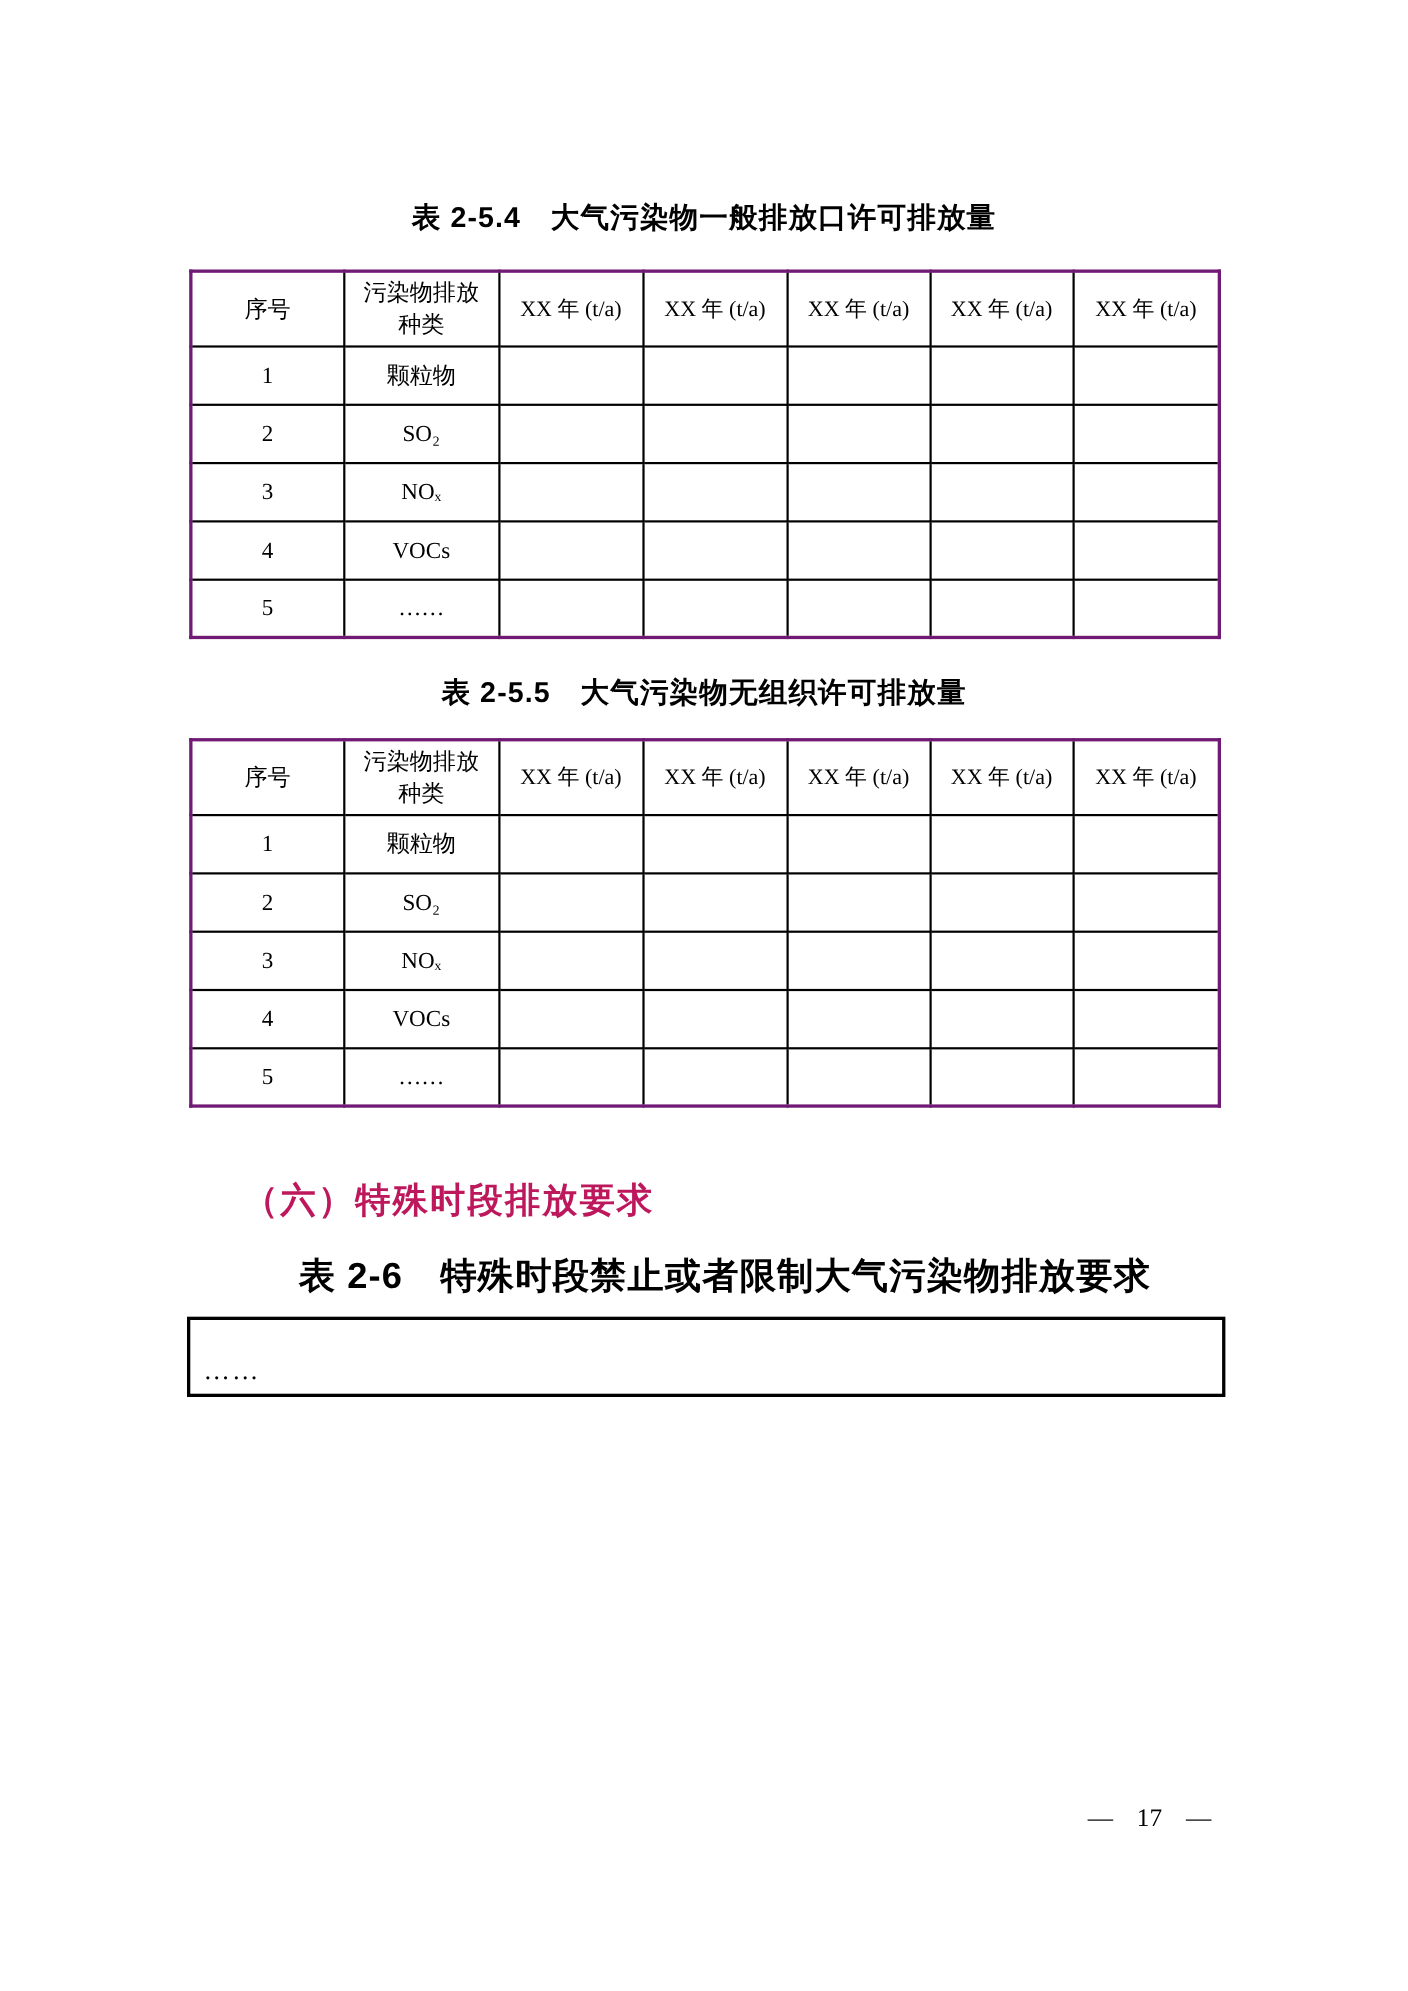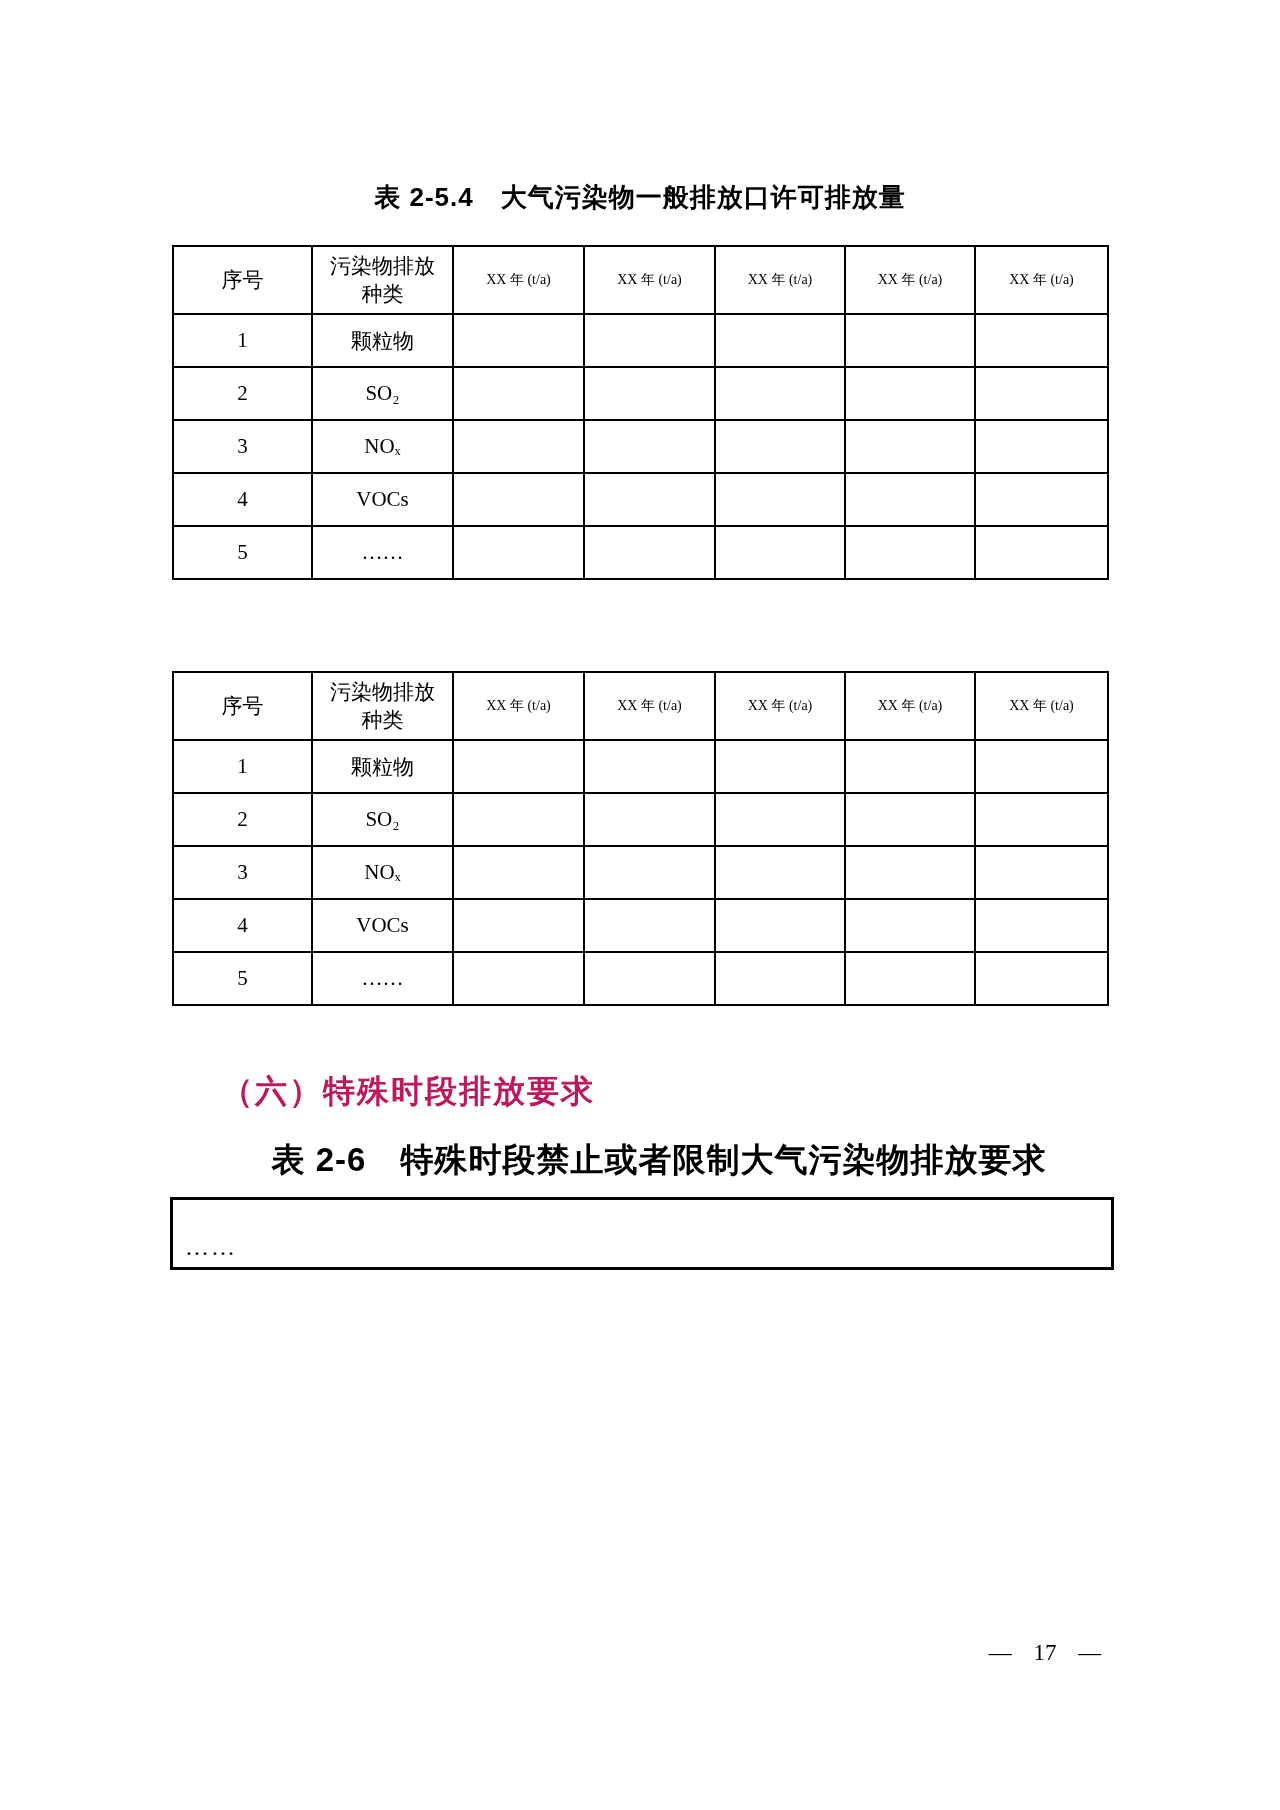--- a/index.html
+++ b/index.html
@@ -33,38 +33,38 @@
     font-size: 32px;
     letter-spacing: 2px;
     color: #be185d;
     white-space: nowrap;
   }
 
   table.emission {
     border-collapse: collapse;
     table-layout: fixed;
     width: 935px;
-    border: 1px solid #701a75;
+    border: 3px solid #701a75;
   }
   table.emission th,
   table.emission td {
     border: 2px solid #000000;
     text-align: center;
     vertical-align: middle;
     font-size: 21px;
     font-weight: normal;
     font-family: "Liberation Serif", serif;
     color: #000000;
     padding: 0;
   }
   table.emission tr.header-row { height: 68px; }
   table.emission tr.data-row { height: 53px; }
   table.emission th.wrap2 { white-space: pre-line; line-height: 1.35; margin-top: 13px; }
   table.emission th.year-col {
-    font-size: 14px;
+    font-size: 20px;
     letter-spacing: 0;
     white-space: nowrap;
   }
 
   .empty-note-box {
     border: 3px solid #000000;
     background: #ffffff;
   }
   .empty-note-box .note-text {
     position: absolute;
@@ -166,20 +166,21 @@
           <td></td>
           <td></td>
           <td></td>
           <td></td>
           <td></td>
         </tr>
       </tbody>
     </table>
   </div>
 
+  <div class="block table-title" style="top: 612px;">表 2-5.5　大气污染物无组织许可排放量</div>
 
   <div class="block" style="left: 172px; top: 671px;">
     <table class="emission">
       <colgroup>
         <col style="width:139px">
           <col style="width:141px">
           <col style="width:131px">
         <col style="width:131px">
           <col style="width:130px">
           <col style="width:130px">

